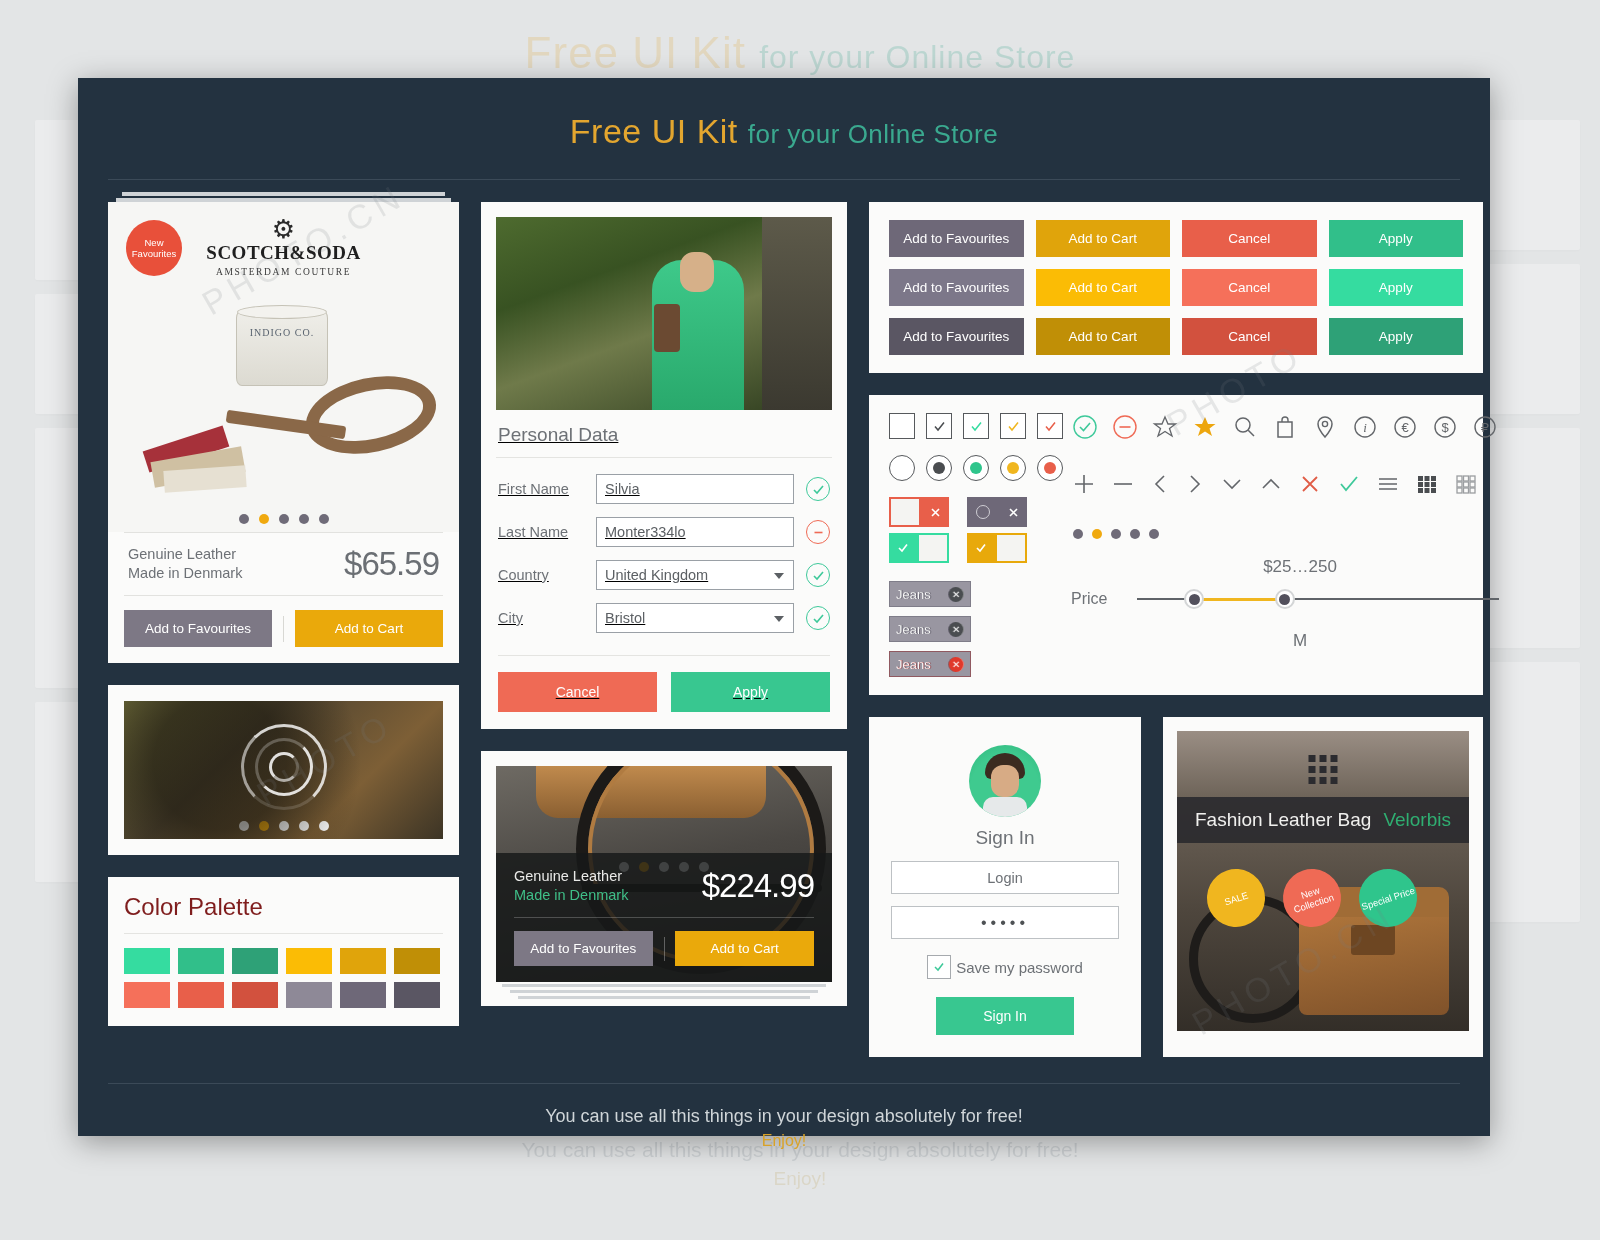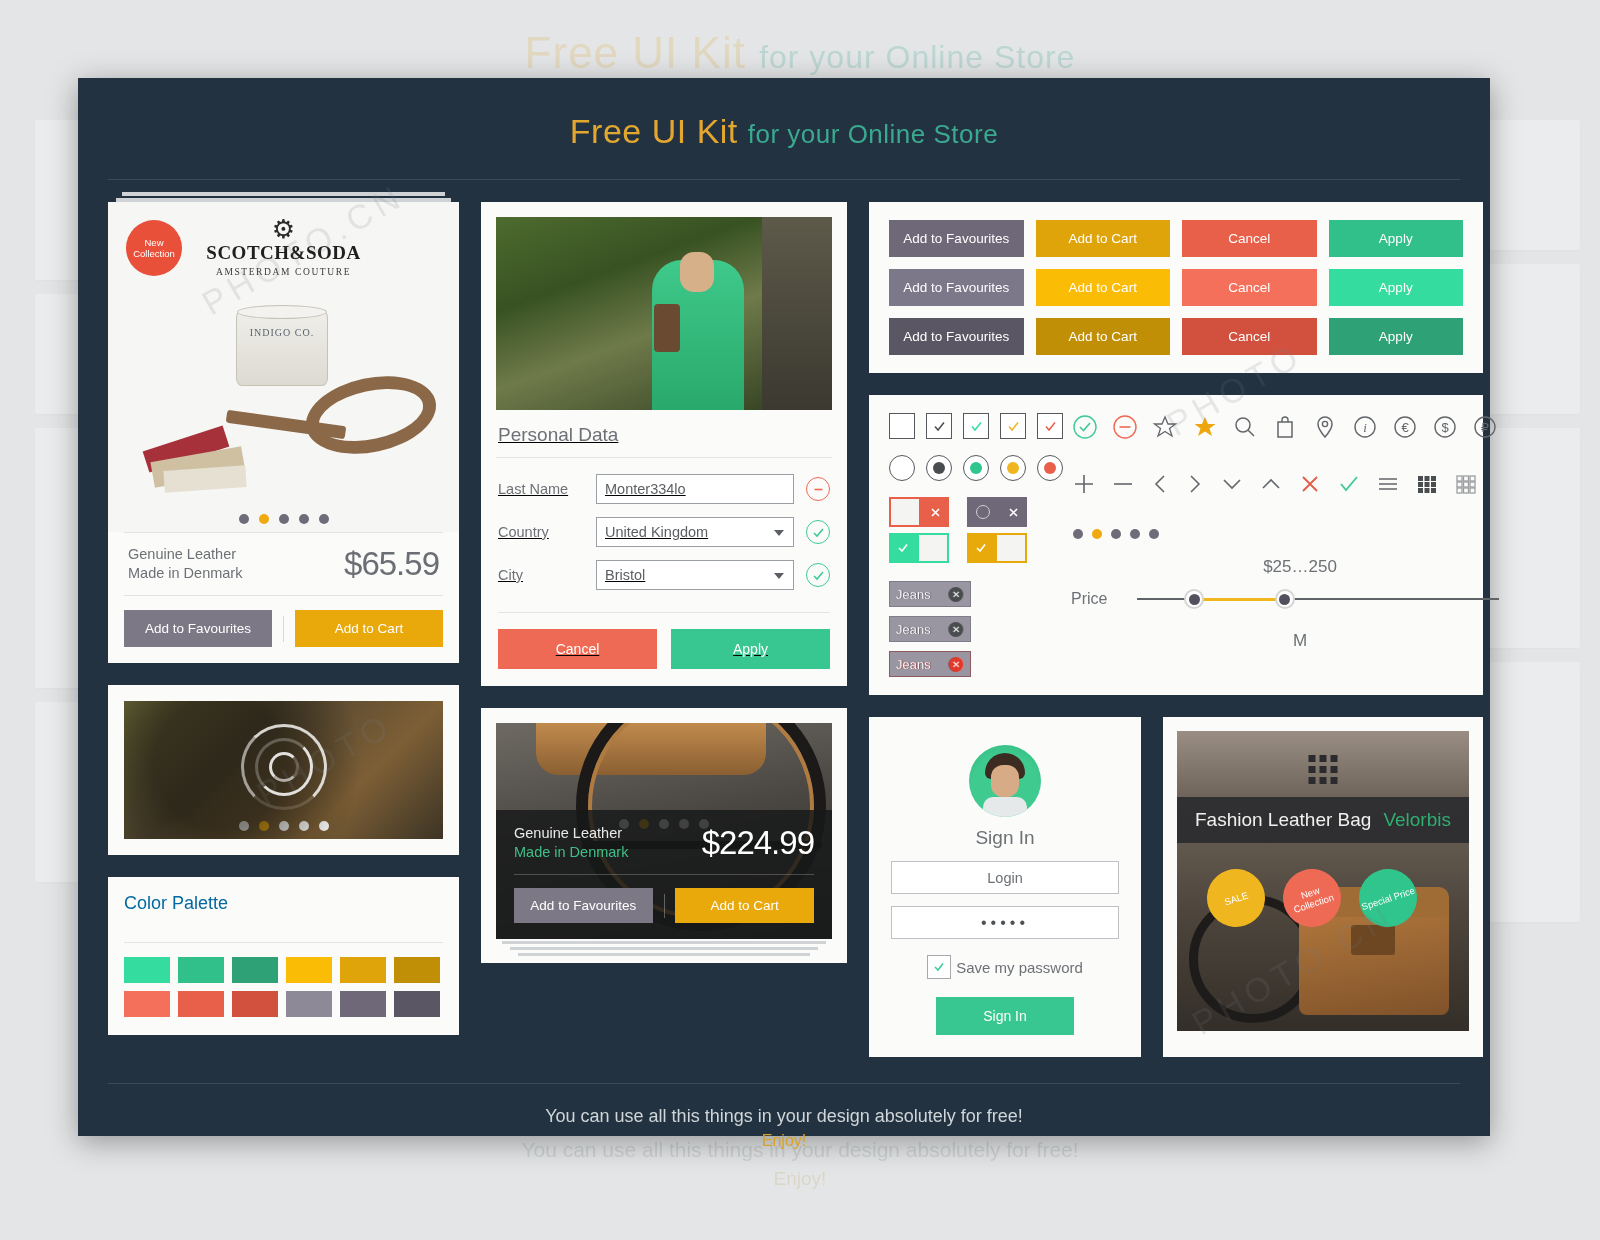--- a/index.html
+++ b/index.html
@@ -127,21 +127,21 @@
     background: radial-gradient(circle at 30% 45%, rgba(20,18,10,.55) 0 28%, rgba(0,0,0,0) 60%);
   }
   .spinner { position: absolute; left: 50%; top: 48%; transform: translate(-50%,-50%); z-index:2; }
   .ring { position:absolute; border-radius:50%; border:3px solid rgba(255,255,255,.85); left:50%; top:50%; transform:translate(-50%,-50%); }
   .r1 { width: 86px; height: 86px; border-color: rgba(255,255,255,.8) rgba(255,255,255,.8) rgba(255,255,255,.15) rgba(255,255,255,.55);}
   .r2 { width: 58px; height: 58px; border-color: rgba(255,255,255,.25) rgba(255,255,255,.85) rgba(255,255,255,.85) rgba(255,255,255,.25);}
   .r3 { width: 30px; height: 30px; border-color: rgba(255,255,255,.85) rgba(255,255,255,.2) rgba(255,255,255,.6) rgba(255,255,255,.85);}
 
   
   .pal-card { padding: 16px 16px 18px 16px; }
-  .pal-title { font-size: 18px; color: #0369a1; font-weight: 300; padding-bottom: 28px; border-bottom: 1px solid #e4e4e1; }
+  .pal-title { font-size: 24px; color: #7f1d1d; font-weight: 300; padding-bottom: 12px; border-bottom: 1px solid #e4e4e1; }
   .pal-rows { padding-top: 14px; display: flex; flex-direction: column; gap: 8px; }
   .pal-row { display: flex; gap: 8px; }
   .sw { width: 46px; height: 26px; }
 
   
   .form-card { padding: 15px; }
   .form-photo { height: 193px; background: linear-gradient(160deg,#4e6b2f 0%,#385222 30%,#6f7a4a 55%,#2c3b1d 100%); position:relative; overflow:hidden; }
   .form-photo .fig { position:absolute; right: 88px; bottom: 0; width: 92px; height: 150px; background: linear-gradient(180deg,#3ec98a,#29a96c); border-radius: 30px 30px 0 0; }
   .form-photo .head { position:absolute; right: 118px; bottom: 118px; width: 34px; height: 40px; background:#d6b089; border-radius: 14px; }
   .form-photo .wall { position:absolute; right:0; bottom:0; width: 70px; height: 193px; background: linear-gradient(180deg,#5d5a4a,#3b3930); }
@@ -311,21 +311,21 @@
 
     <div class="grid">
 
       <div class="col col-a">
 
         <div class="stack-top">
         <div class="card">
           <div class="prod-img">
             <div class="badge-new">
               <span>New</span>
-              <span>Collection</span>
+              <span>Favourites</span>
             </div>
             <div class="brand">
               <div class="mach">⚙</div>
               <div class="nm">SCOTCH&amp;SODA</div>
               <div class="sub">AMSTERDAM COUTURE</div>
             </div>
             <div class="belt">
               <div class="tin">
                 <div class="tin-txt">INDIGO CO.</div>
               </div>
@@ -403,20 +403,29 @@
         <div class="card form-card">
           <div class="form-photo">
             <div class="wall"></div>
               <div class="fig"></div>
               <div class="head"></div>
               <div class="obj"></div>
           </div>
           <div class="form-title">Personal Data</div>
           <div class="form-rows">
 
+            <div class="frow">
+              <span class="flabel">First Name</span>
+              <span class="finput">Silvia</span>
+              <span class="fmark">
+                <svg width="13" height="13" viewBox="0 0 13 13">
+                    <path d="M2 7 L5 10 L11 3" stroke="#3ec99a" stroke-width="1.6" fill="none"></path>
+                  </svg>
+              </span>
+            </div>
 
             <div class="frow">
               <span class="flabel">Last Name</span>
               <span class="finput">Monter334lo</span>
               <span class="fmark bad">
                 <svg width="13" height="13" viewBox="0 0 13 13">
                     <path d="M2.5 6.5 H10.5" stroke="#ef6a55" stroke-width="1.6"></path>
                   </svg>
               </span>
             </div>

